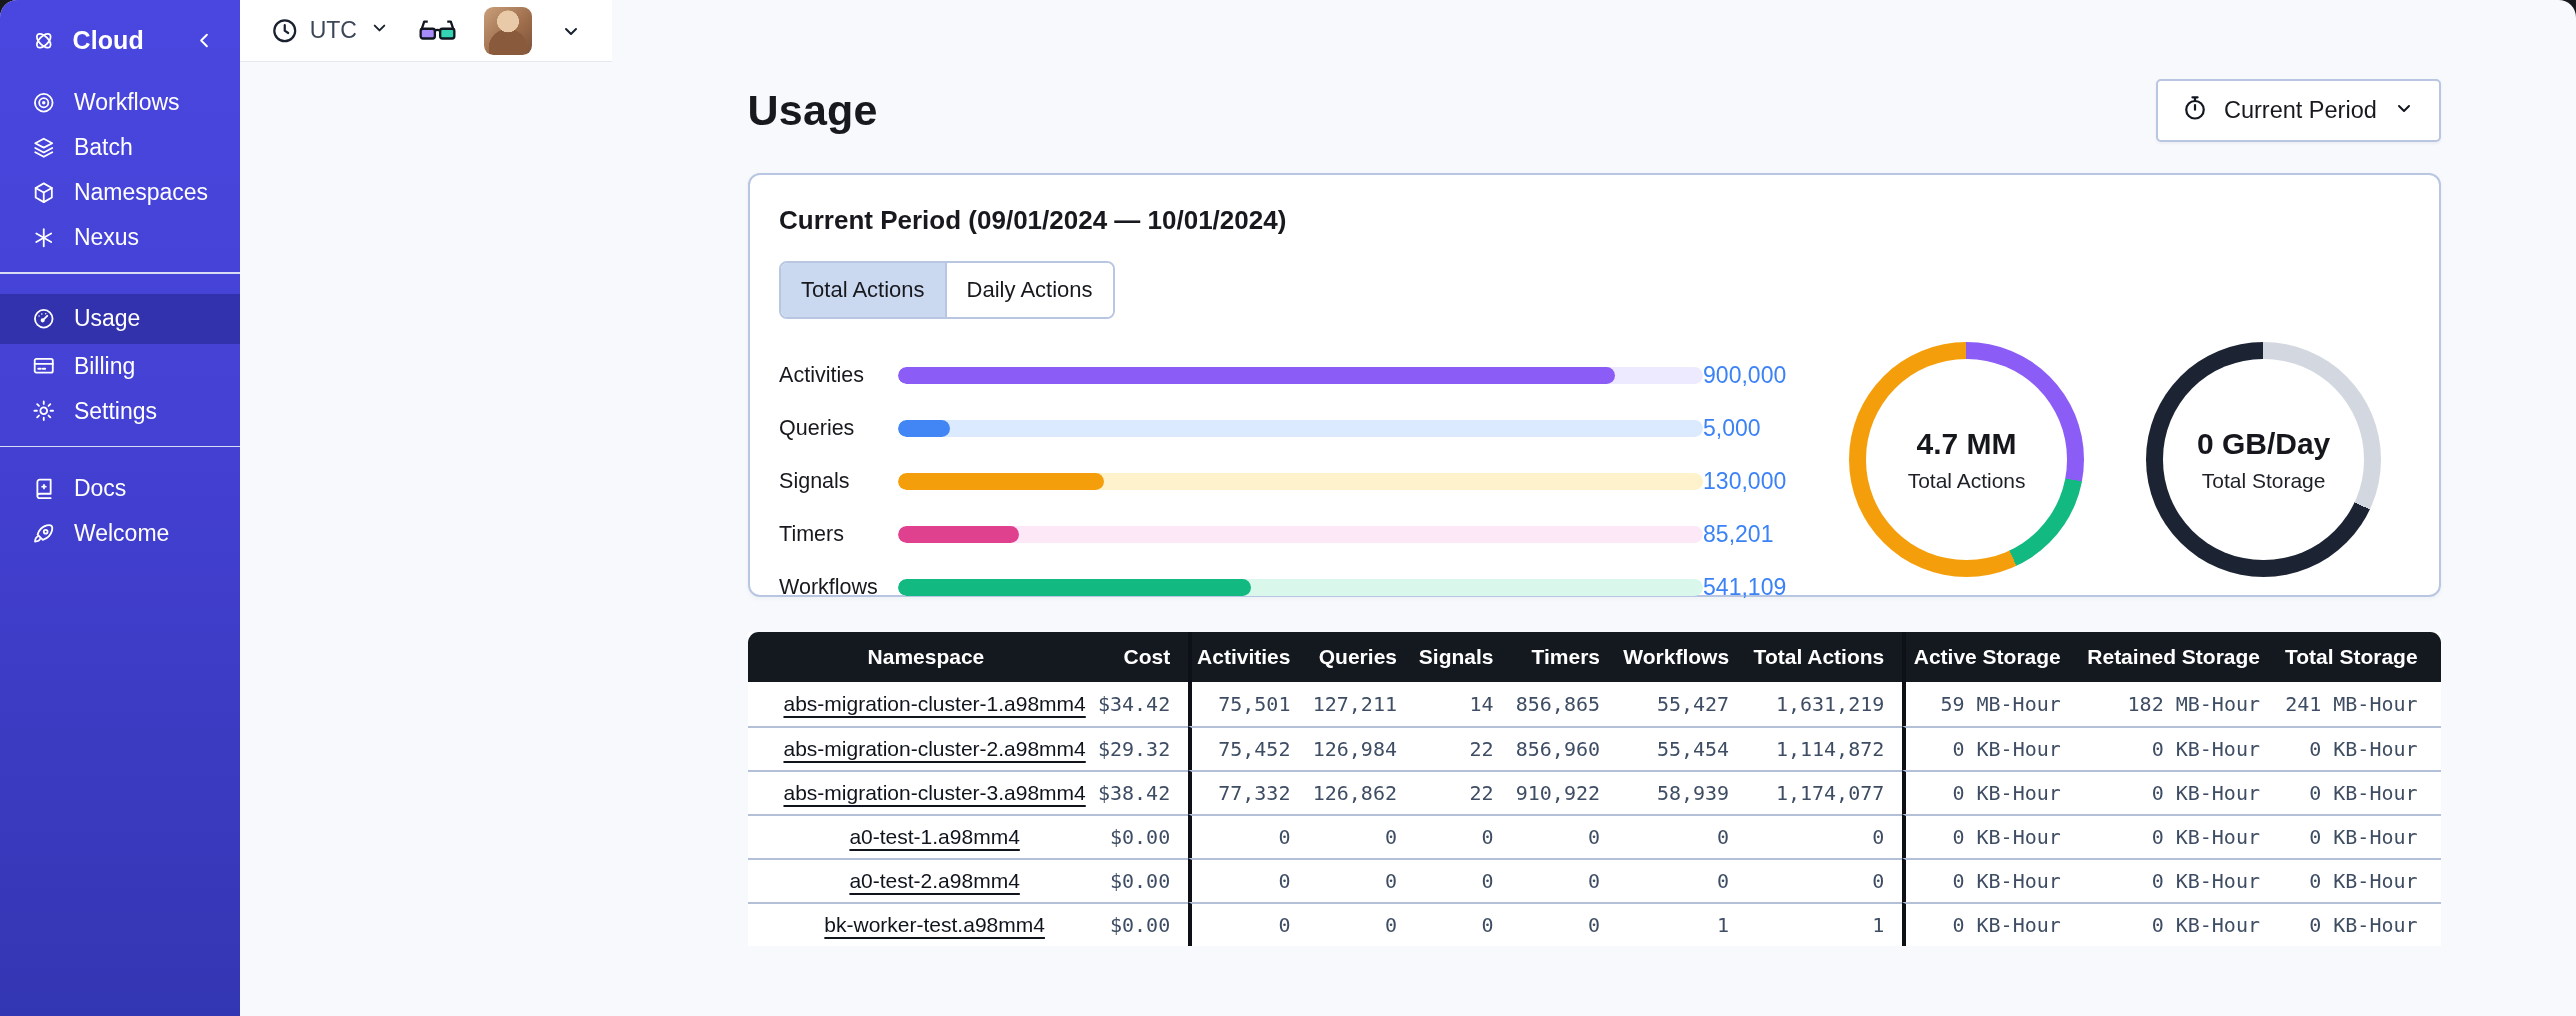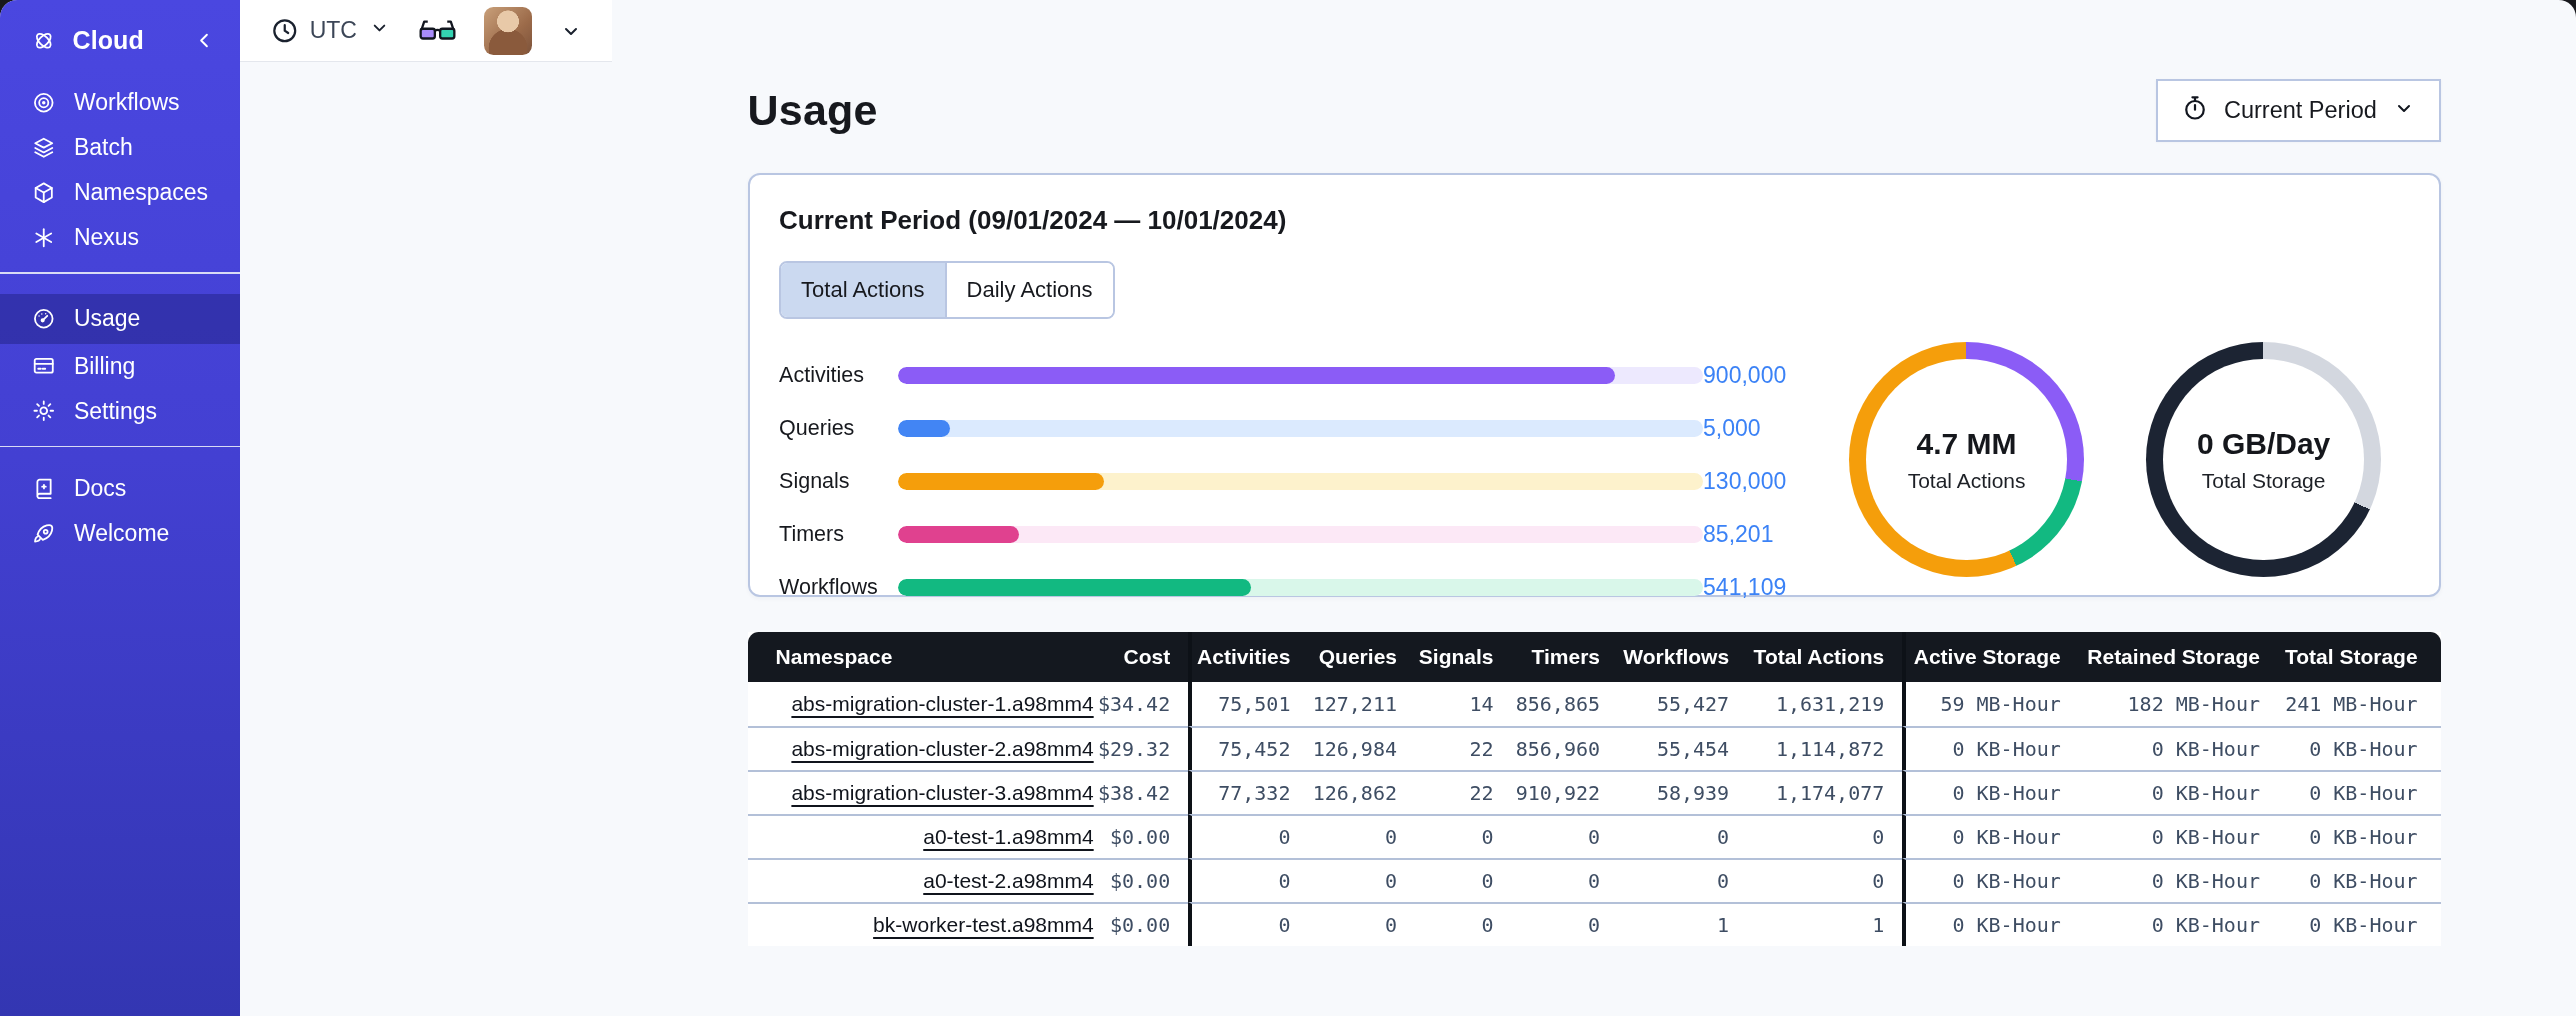--- a/index.html
+++ b/index.html
@@ -30,21 +30,21 @@
     background: radial-gradient(circle at 50% 30%, #e8c9a8 0 26%, transparent 27%),
                 radial-gradient(circle at 50% 86%, #8a5a3c 0 40%, transparent 41%),
                 linear-gradient(135deg, #c9a07a, #9c6b4a 60%, #7c523a); }
   .user-caret { display: flex; cursor: pointer; }
 
   .content { flex: 1; overflow: hidden; }
   .content-inner { width: 1693px; margin: 0 auto; }
 
   .page-head { display: flex; align-items: center; justify-content: space-between; margin-top: 79px; }
   .page-title { font-size: 43px; font-weight: 600; color: #17191e; letter-spacing: 0.2px; }
-  .period-btn { display: flex; align-items: center; gap: 14.8px; background: #fff; border: 2px solid #b9c6e2; border-radius: 0; height: 63px; padding: 0 23px; font-size: 23.5px; color: #17191e; cursor: pointer; box-shadow: 0 1.3px 2.7px rgba(30,40,80,.05); }
+  .period-btn { display: flex; align-items: center; gap: 14.8px; background: #fff; border: 2px solid #b9c6e2; border-radius: 5px; height: 63px; padding: 0 23px; font-size: 23.5px; color: #17191e; cursor: pointer; box-shadow: 0 1.3px 2.7px rgba(30,40,80,.05); }
 
   
   .card { margin-top: 31px; background: #fff; border: 2px solid #b9c6e2; border-radius: 12px; padding: 29.5px; height: 424px; box-shadow: 0 1.3px 4px rgba(30,40,80,.04); }
   .card-heading { font-size: 26px; color: #17191e; }
   .tabs { display: inline-flex; margin-top: 25.5px; border: 2px solid #b9c6e2; border-radius: 8px; overflow: hidden; }
   .tab { font-size: 22px; color: #17191e; padding: 14px 20px; background: #fff; cursor: pointer; }
   .tab + .tab { border-left: 2px solid #b9c6e2; }
   .tab.active { background: #cbd9f0; }
 
   .chart-row { display: flex; align-items: flex-start; margin-top: 23px; }
@@ -58,25 +58,25 @@
   .donuts { display: flex; gap: 62px; margin-left: auto; margin-right: 28px; }
   .donut { width: 235px; height: 235px; border-radius: 50%; position: relative; }
   .donut::after { content: ""; position: absolute; inset: 17.4px; background: #fff; border-radius: 50%; }
   .donut-center { position: absolute; inset: 0; z-index: 1; display: flex; flex-direction: column; align-items: center; justify-content: center; gap: 8px; }
   .donut-value { font-size: 30px; font-weight: 600; color: #15171c; }
   .donut-sub { font-size: 21px; color: #1d2026; }
 
   
   table.usage { margin-top: 35px; width: 1693px; border-collapse: separate; border-spacing: 0; background: #fff; }
   table.usage th { background: #14181f; color: #fff; font-size: 21px; font-weight: 600; height: 50px; text-align: right; padding: 0 17.4px 0 0; white-space: nowrap; }
-  table.usage th:first-child { text-align: left; padding-left: 28px; border-top-left-radius: 10.7px; }
+  table.usage th:first-child { text-align: center; padding-left: 28px; border-top-left-radius: 10.7px; }
   table.usage th:last-child { border-top-right-radius: 10.7px; padding-right: 23px; }
   table.usage td { height: 44px; background: #fff; white-space: nowrap; }
   table.usage tr + tr td { border-top: 2px solid #b3c0d8; }
-  td.ns { padding-left: 28px; text-align: right; }
+  td.ns { padding-left: 28px; text-align: center; }
   td.ns a { color: #10141c; font-size: 21px; text-decoration: underline; text-underline-offset: 4.7px; text-decoration-thickness: 1.7px; }
   td.num { font-family: "DejaVu Sans Mono", monospace; font-size: 20px; color: #3e4d63; text-align: right; padding-right: 17.4px; }
   td.last { padding-right: 23px; }
   .divL { border-left: 4px solid #0d1117; }
 </style>
 </head>
 <body>
 
 <div class="window">
 

